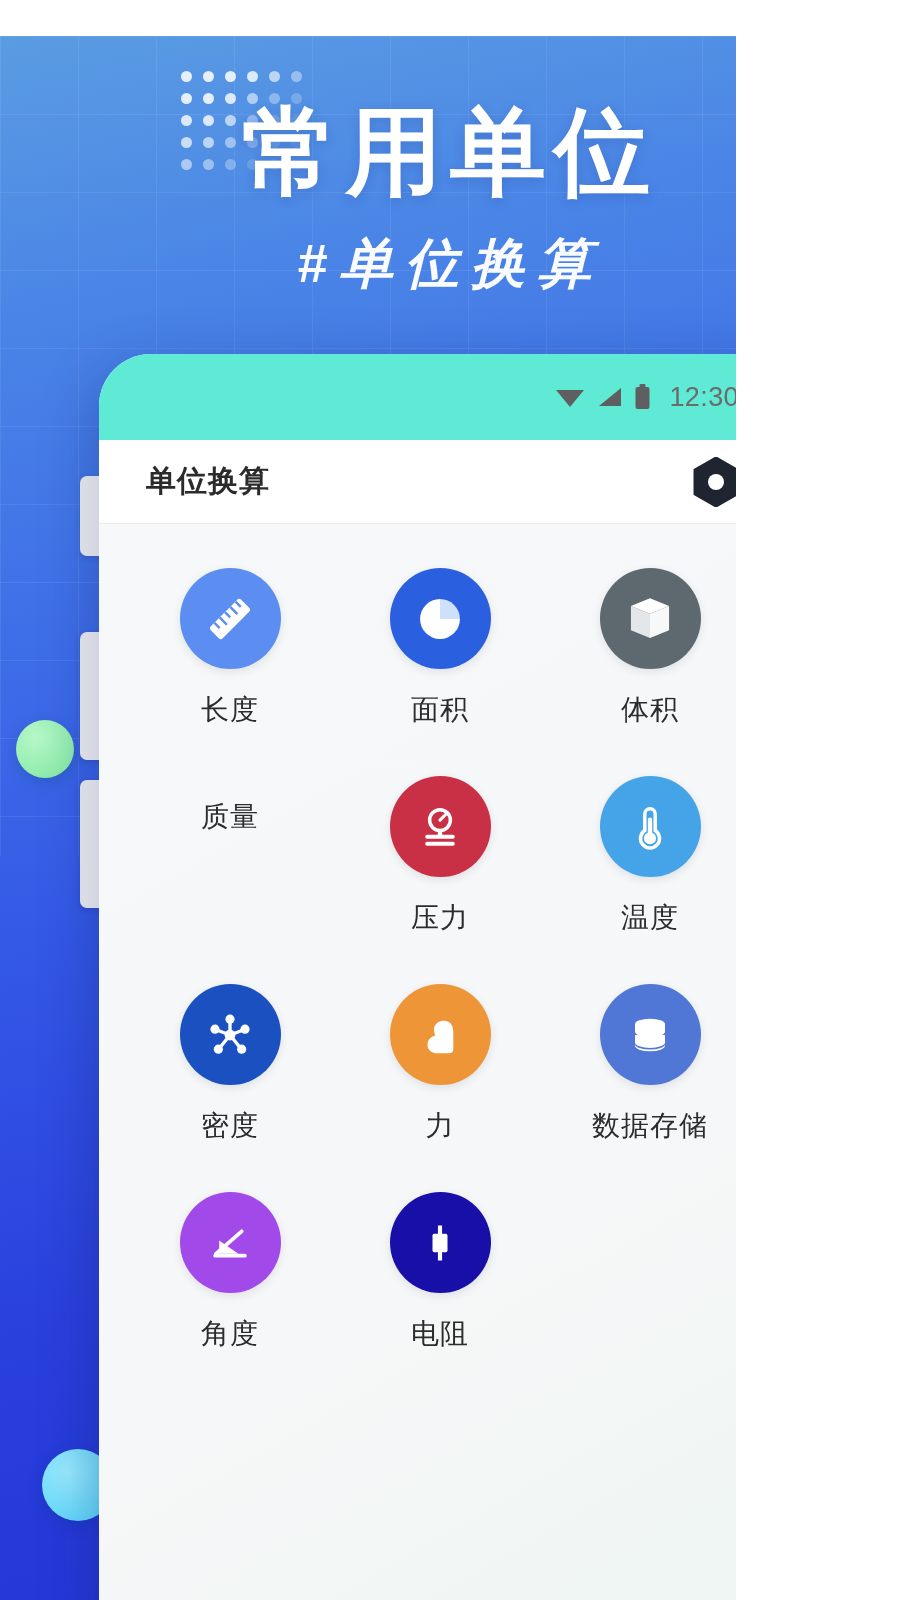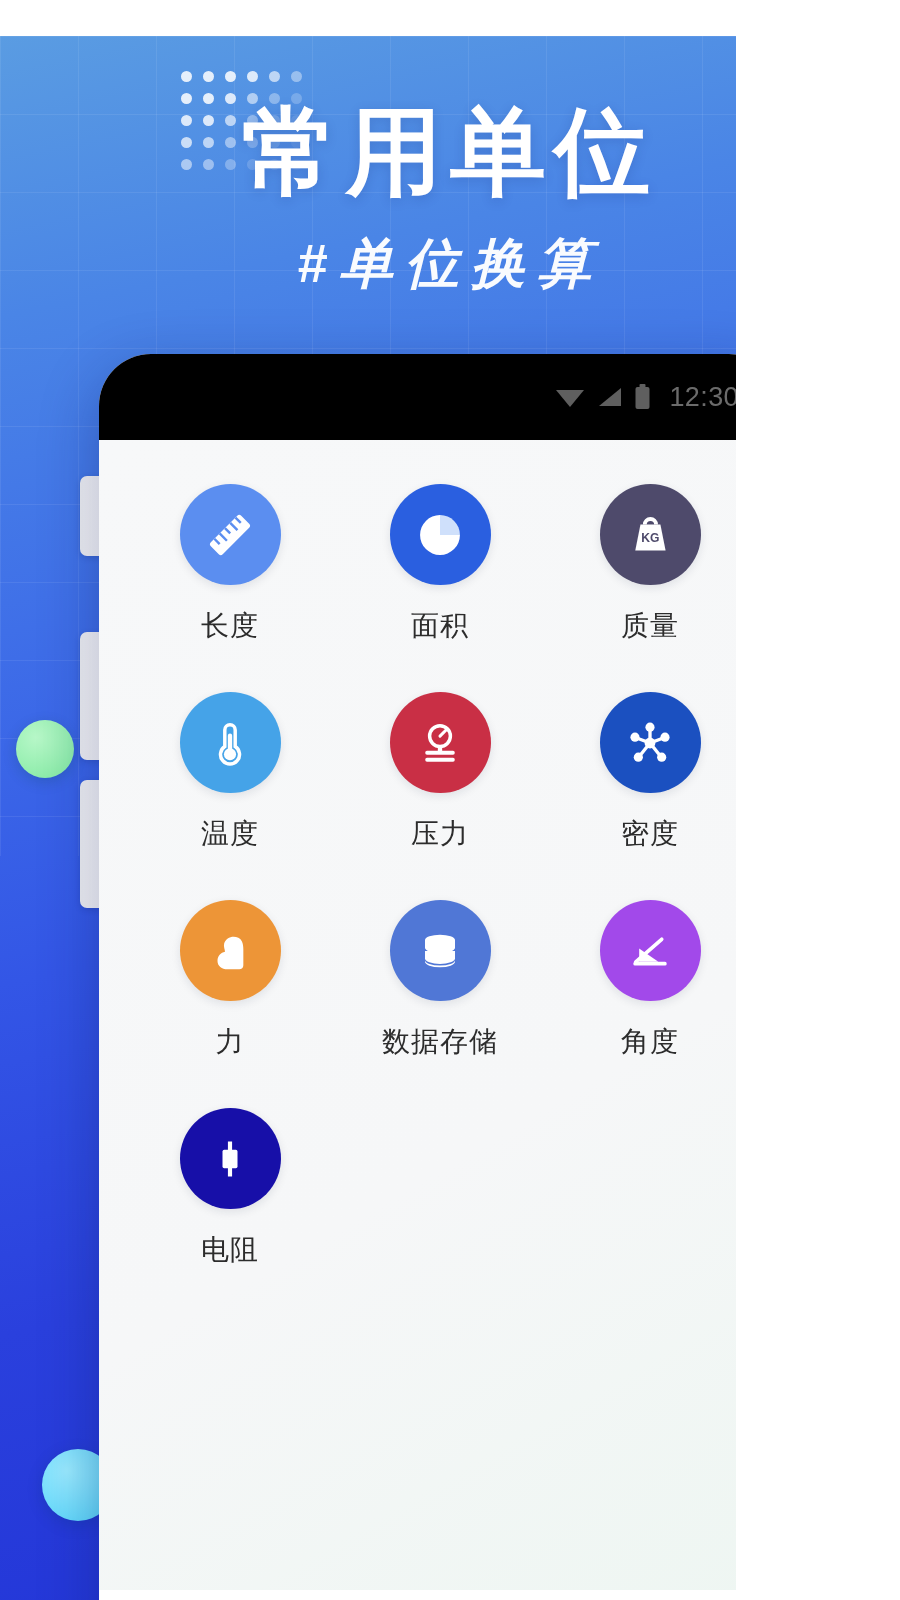--- a/index.html
+++ b/index.html
@@ -118,21 +118,21 @@
                  border-radius: 0 7px 7px 0;
                  background: linear-gradient(270deg, #f0f0f2, #fbfbfc); }
 
   
   .status-bar {
     position: relative;
     height: 86px;
     display: flex; align-items: center; justify-content: flex-end;
     padding: 0 42px 0 0;
     gap: 11px;
-    background: #000000;
+    background: #5eead4;
   }
   .sb-time {
     font-size: 27px; color: #6b6b6b; letter-spacing: 0.4px;
     margin-left: 7px;
   }
   .icon-wifi, .icon-signal, .icon-battery { display: block; }
 
   
   .app-bar {
     position: relative;
@@ -244,20 +244,27 @@
       <svg class="icon-signal" width="27" height="24" viewBox="0 0 27 24">
         <path d="M25 3 L25 21 L3 21 Z" fill="#5f5f5f"></path>
       </svg>
       <svg class="icon-battery" width="17" height="26" viewBox="0 0 17 26">
         <rect x="5.5" y="0" width="6" height="3.5" rx="1" fill="#5f5f5f"></rect>
         <rect x="1.5" y="3" width="14" height="22" rx="2" fill="#5f5f5f"></rect>
       </svg>
       <span class="sb-time">12:30</span>
     </div>
 
+    <div class="app-bar">
+      <span class="app-title">单位换算</span>
+      <svg class="settings-hex" width="46" height="50" viewBox="0 0 46 50">
+        <path d="M23 1 L44 13 L44 37 L23 49 L2 37 L2 13 Z" fill="#1e2430" stroke="#1e2430" stroke-width="3" stroke-linejoin="round"></path>
+        <circle cx="23" cy="25" r="8" fill="#ffffff"></circle>
+      </svg>
+    </div>
 
     <div class="app-content">
       <div class="grid" id="catgrid">
           <div class="cell">
             <div class="cat-icon" style="background: rgb(91, 142, 240);">
               <svg viewBox="0 0 60 60" width="56" height="56">
                 <g transform="rotate(-45 30 30)">
                   <rect x="7" y="21" width="46" height="18" rx="3" fill="white"></rect>
                   <rect x="14" y="21" width="2.6" height="8" fill="#5b8ef0"></rect>
                   <rect x="22" y="21" width="2.6" height="11" fill="#5b8ef0"></rect>
@@ -272,50 +279,53 @@
           <div class="cell">
             <div class="cat-icon" style="background: rgb(42, 95, 224);">
               <svg viewBox="0 0 60 60" width="52" height="52">
                 <path d="M30 30 L30 7 A23 23 0 0 1 53 30 Z" fill="#cfe0fb"></path>
                 <path d="M30 30 L53 30 A23 23 0 1 1 30 7 Z" fill="white"></path>
               </svg>
             </div>
             <div class="cat-label">面积</div>
           </div>
           <div class="cell">
-            <div class="cat-icon" style="background: rgb(78, 74, 107);">
+            <div class="cat-icon" style="background: rgb(94, 104, 111);">
               <svg viewBox="0 0 60 60" width="52" height="52">
-                <path d="M24 18 a6.5 6.5 0 0 1 13 0" fill="none" stroke="white" stroke-width="4.5"></path>
-                <path d="M19 18 L42 18 L48 48 L13 48 Z" fill="white"></path>
-                <text x="30.5" y="38.5" font-family="Liberation Sans, sans-serif" font-size="14" font-weight="700" fill="#4e4a6b" text-anchor="middle">KG</text>
-              </svg>
-            </div>
+                <path d="M30 6 L52 15 L30 24 L8 15 Z" fill="#ffffff"></path>
+                <path d="M8 15 L30 24 L30 52 L8 43 Z" fill="#e4e7ea"></path>
+                <path d="M52 15 L52 43 L30 52 L30 24 Z" fill="#f7f8f9"></path>
+              </svg>
+            </div>
+            <div class="cat-label">体积</div>
+          </div>
+          <div class="cell">
             <div class="cat-label">质量</div>
-          </div>
-          <div class="cell">
-            <div class="cat-icon" style="background: rgb(69, 163, 232);">
-              <svg viewBox="0 0 60 60" width="52" height="52">
-                <path d="M30 9 a6 6 0 0 1 6 6 v19 a11 11 0 1 1 -12 0 v-19 a6 6 0 0 1 6 -6 z" fill="none" stroke="white" stroke-width="4"></path>
-                <rect x="27.5" y="19" width="5" height="20" rx="2.5" fill="white"></rect>
-                <circle cx="30" cy="43" r="7" fill="white"></circle>
-              </svg>
-            </div>
-            <div class="cat-label">温度</div>
           </div>
           <div class="cell">
             <div class="cat-icon" style="background: rgb(201, 47, 69);">
               <svg viewBox="0 0 60 60" width="52" height="52">
                 <circle cx="30" cy="22" r="12" fill="none" stroke="white" stroke-width="4"></circle>
                 <path d="M30 22 L37 15" stroke="white" stroke-width="3.5" stroke-linecap="round"></path>
                 <rect x="27.5" y="33" width="5" height="7" fill="white"></rect>
                 <rect x="13" y="39" width="34" height="4.5" rx="2" fill="white"></rect>
                 <rect x="13" y="47" width="34" height="4.5" rx="2" fill="white"></rect>
               </svg>
             </div>
             <div class="cat-label">压力</div>
+          </div>
+          <div class="cell">
+            <div class="cat-icon" style="background: rgb(69, 163, 232);">
+              <svg viewBox="0 0 60 60" width="52" height="52">
+                <path d="M30 9 a6 6 0 0 1 6 6 v19 a11 11 0 1 1 -12 0 v-19 a6 6 0 0 1 6 -6 z" fill="none" stroke="white" stroke-width="4"></path>
+                <rect x="27.5" y="19" width="5" height="20" rx="2.5" fill="white"></rect>
+                <circle cx="30" cy="43" r="7" fill="white"></circle>
+              </svg>
+            </div>
+            <div class="cat-label">温度</div>
           </div>
           <div class="cell">
             <div class="cat-icon" style="background: rgb(27, 80, 192);">
               <svg viewBox="0 0 60 60" width="50" height="50">
                 <line x1="30" y1="30" x2="30" y2="13" stroke="white" stroke-width="4"></line>
                 <line x1="30" y1="30" x2="14" y2="24" stroke="white" stroke-width="4"></line>
                 <line x1="30" y1="30" x2="46" y2="24" stroke="white" stroke-width="4"></line>
                 <line x1="30" y1="30" x2="18" y2="45" stroke="white" stroke-width="4"></line>
                 <line x1="30" y1="30" x2="42" y2="45" stroke="white" stroke-width="4"></line>
                 <circle cx="30" cy="30" r="6.5" fill="white"></circle>

